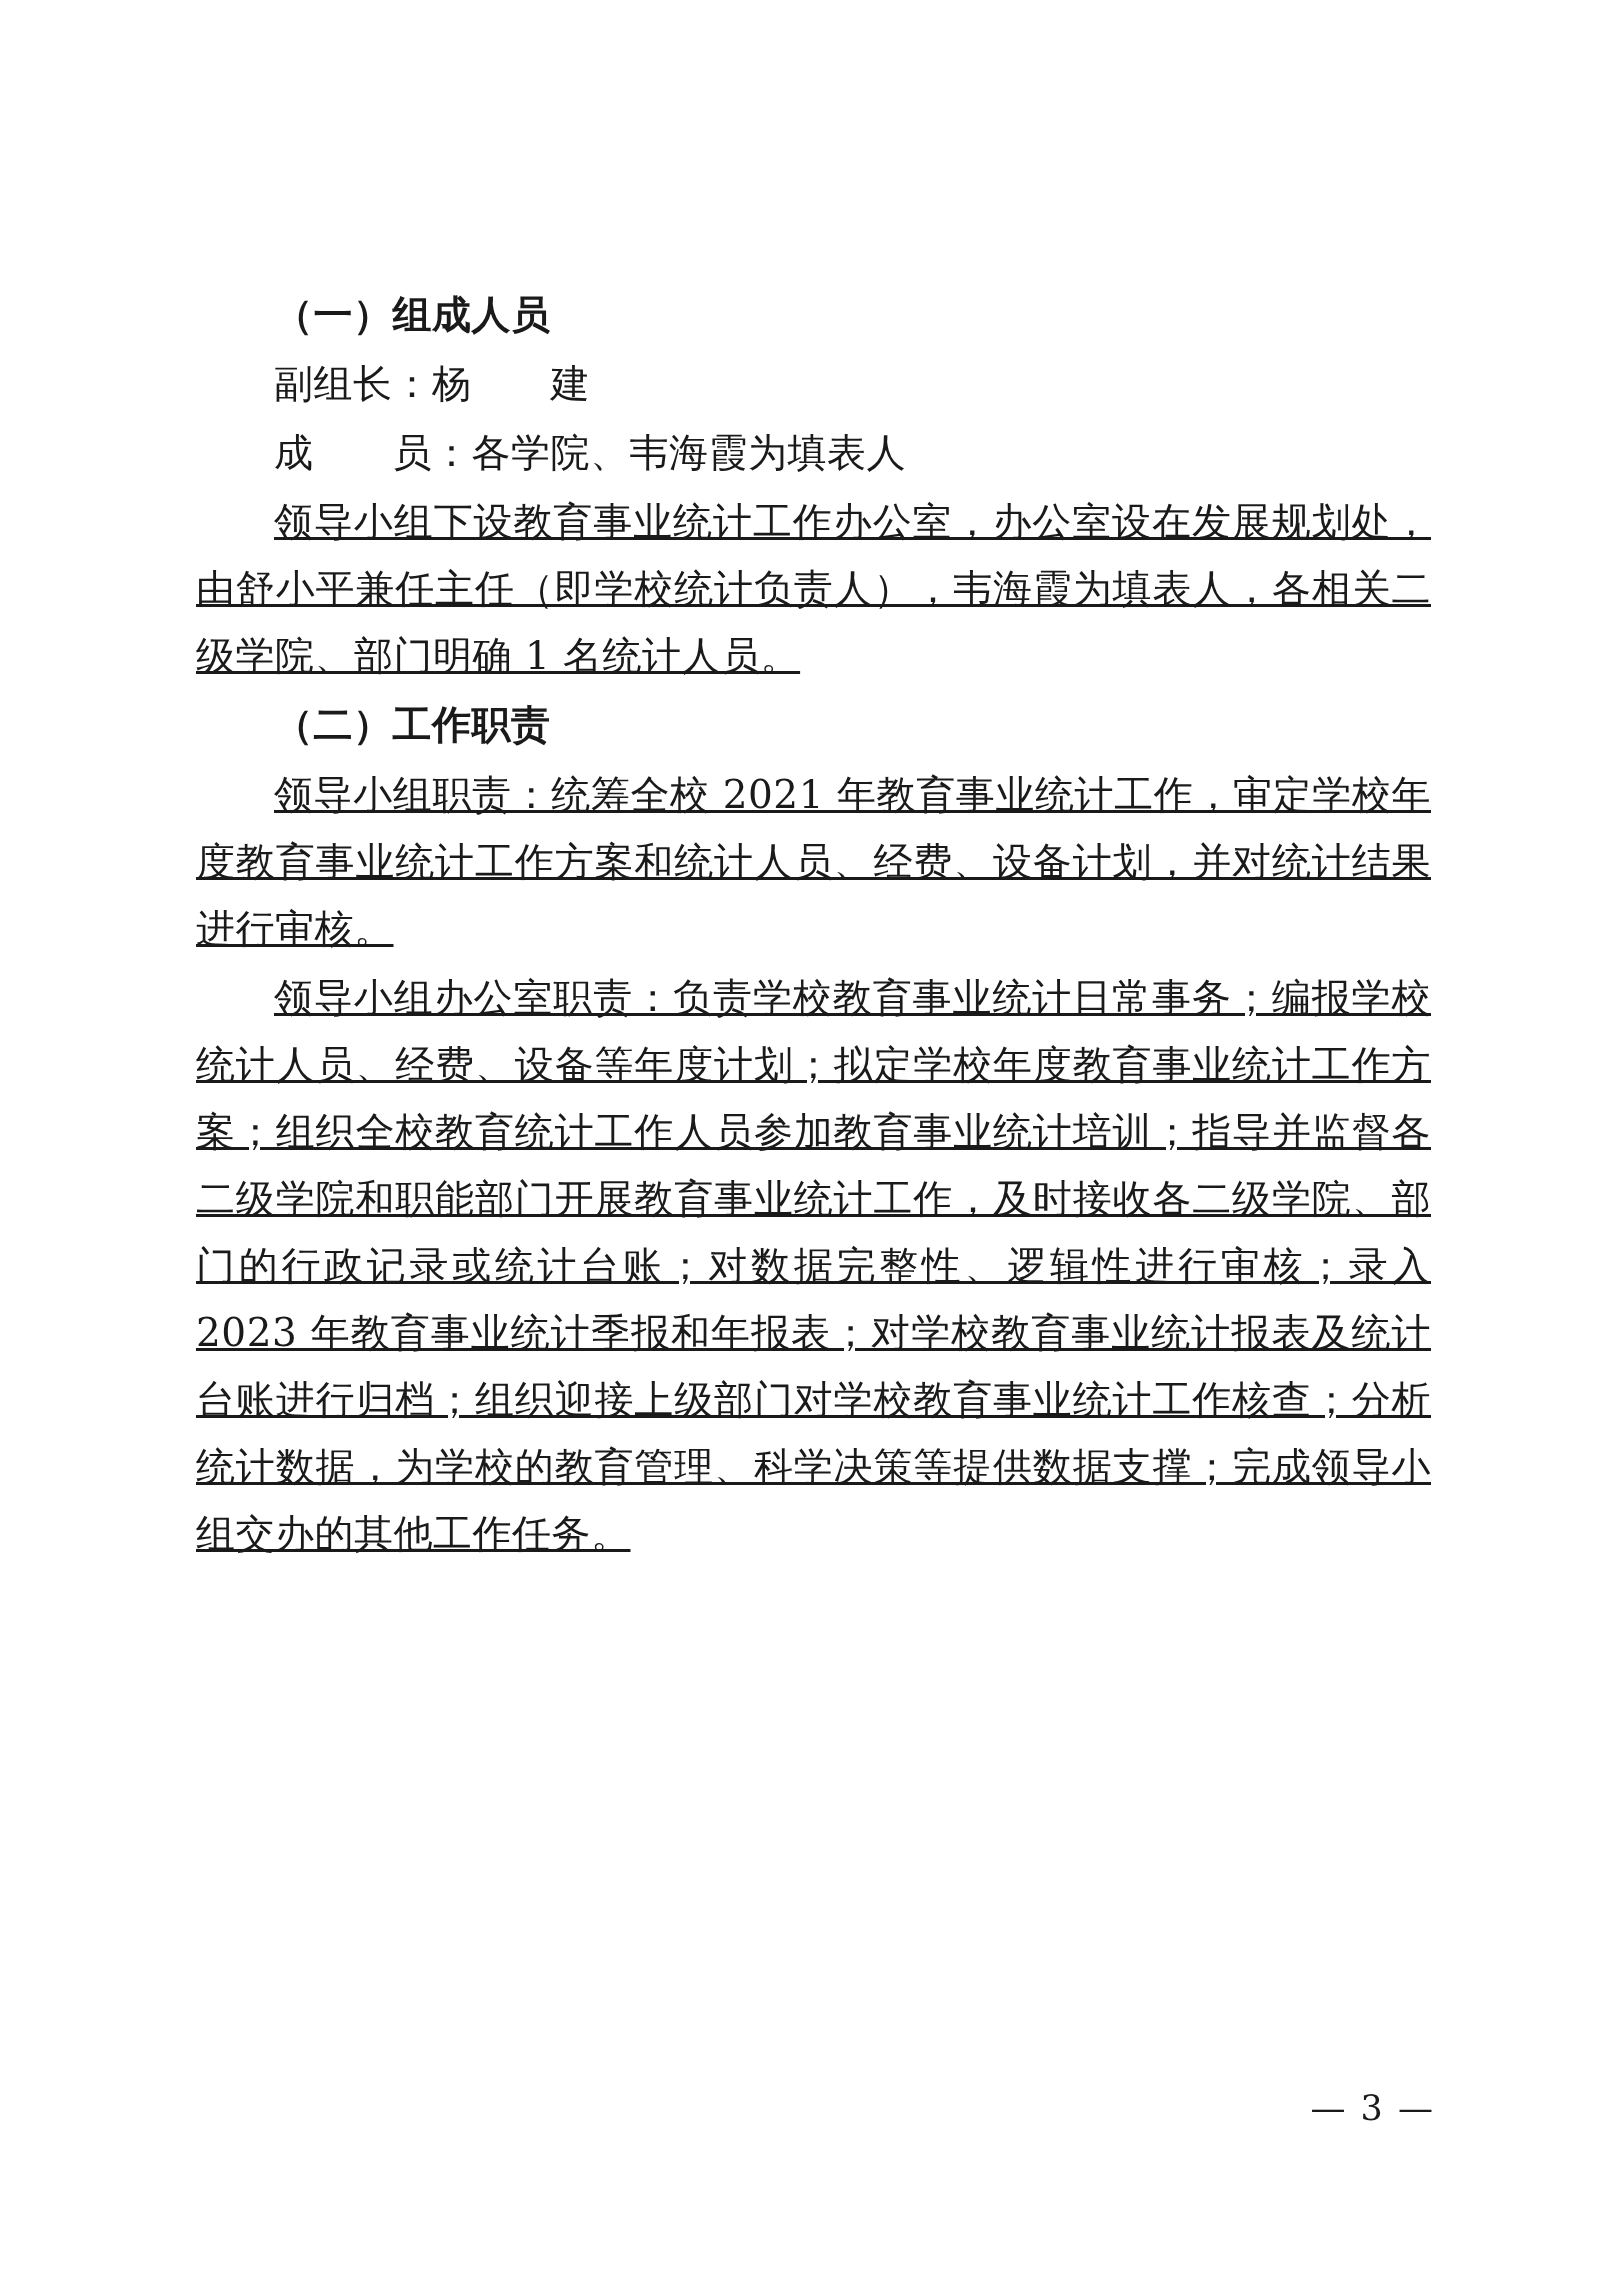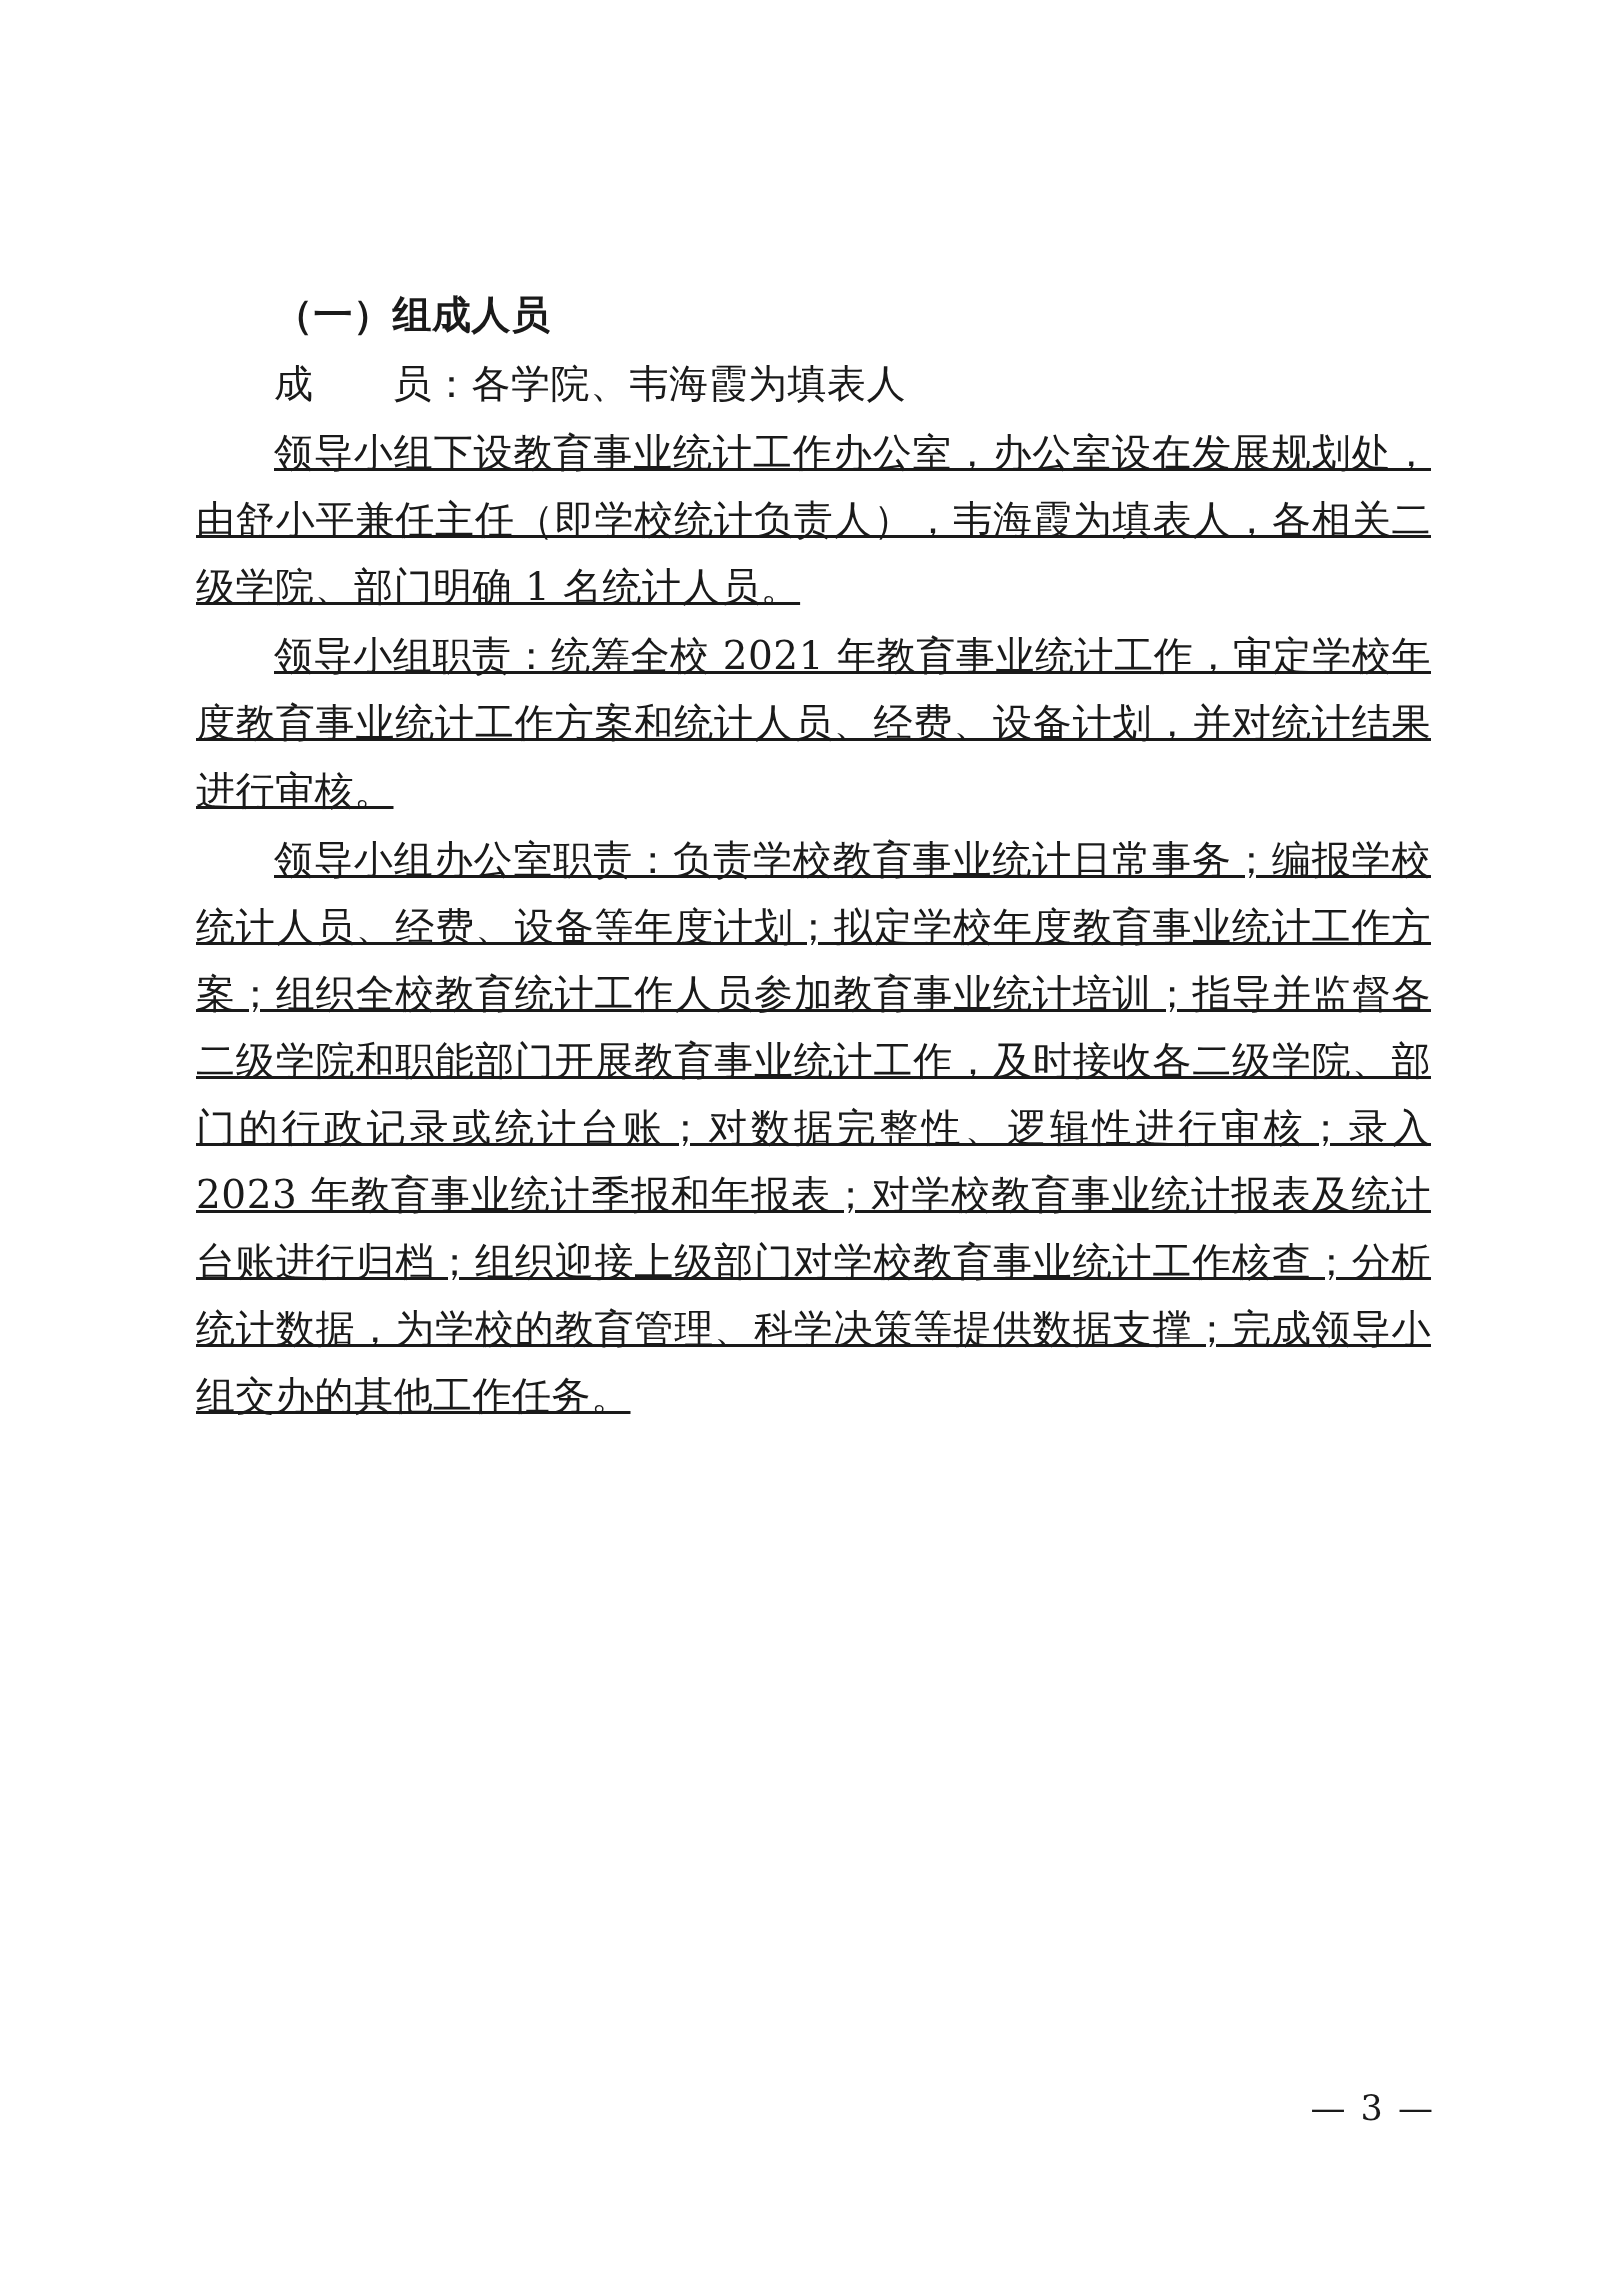--- a/index.html
+++ b/index.html
@@ -57,25 +57,27 @@
 </head>
 <body>
 
 <div class="page">
 
   <div class="content">
 
     <p class="para heading">（一）组成人员</p>
 
 
+    <p class="para roster">副组长：杨　　建</p>
 
     <p class="para roster">成　　员：各学院、韦海霞为填表人</p>
 
     <p class="para indent">领导小组下设教育事业统计工作办公室，办公室设在发展规划处，由舒小平兼任主任（即学校统计负责人），韦海霞为填表人，各相关二级学院、部门明确 1 名统计人员。</p>
 
+    <p class="para heading">（二）工作职责</p>
 
     <p class="para indent">领导小组职责：统筹全校 2021 年教育事业统计工作，审定学校年度教育事业统计工作方案和统计人员、经费、设备计划，并对统计结果进行审核。</p>
 
     <p class="para indent">领导小组办公室职责：负责学校教育事业统计日常事务；编报学校统计人员、经费、设备等年度计划；拟定学校年度教育事业统计工作方案；组织全校教育统计工作人员参加教育事业统计培训；指导并监督各二级学院和职能部门开展教育事业统计工作，及时接收各二级学院、部门的行政记录或统计台账；对数据完整性、逻辑性进行审核；录入 2023 年教育事业统计季报和年报表；对学校教育事业统计报表及统计台账进行归档；组织迎接上级部门对学校教育事业统计工作核查；分析统计数据，为学校的教育管理、科学决策等提供数据支撑；完成领导小组交办的其他工作任务。</p>
 
   </div>
 
   <div class="page-number">— 3 —</div>
 
 </div>

